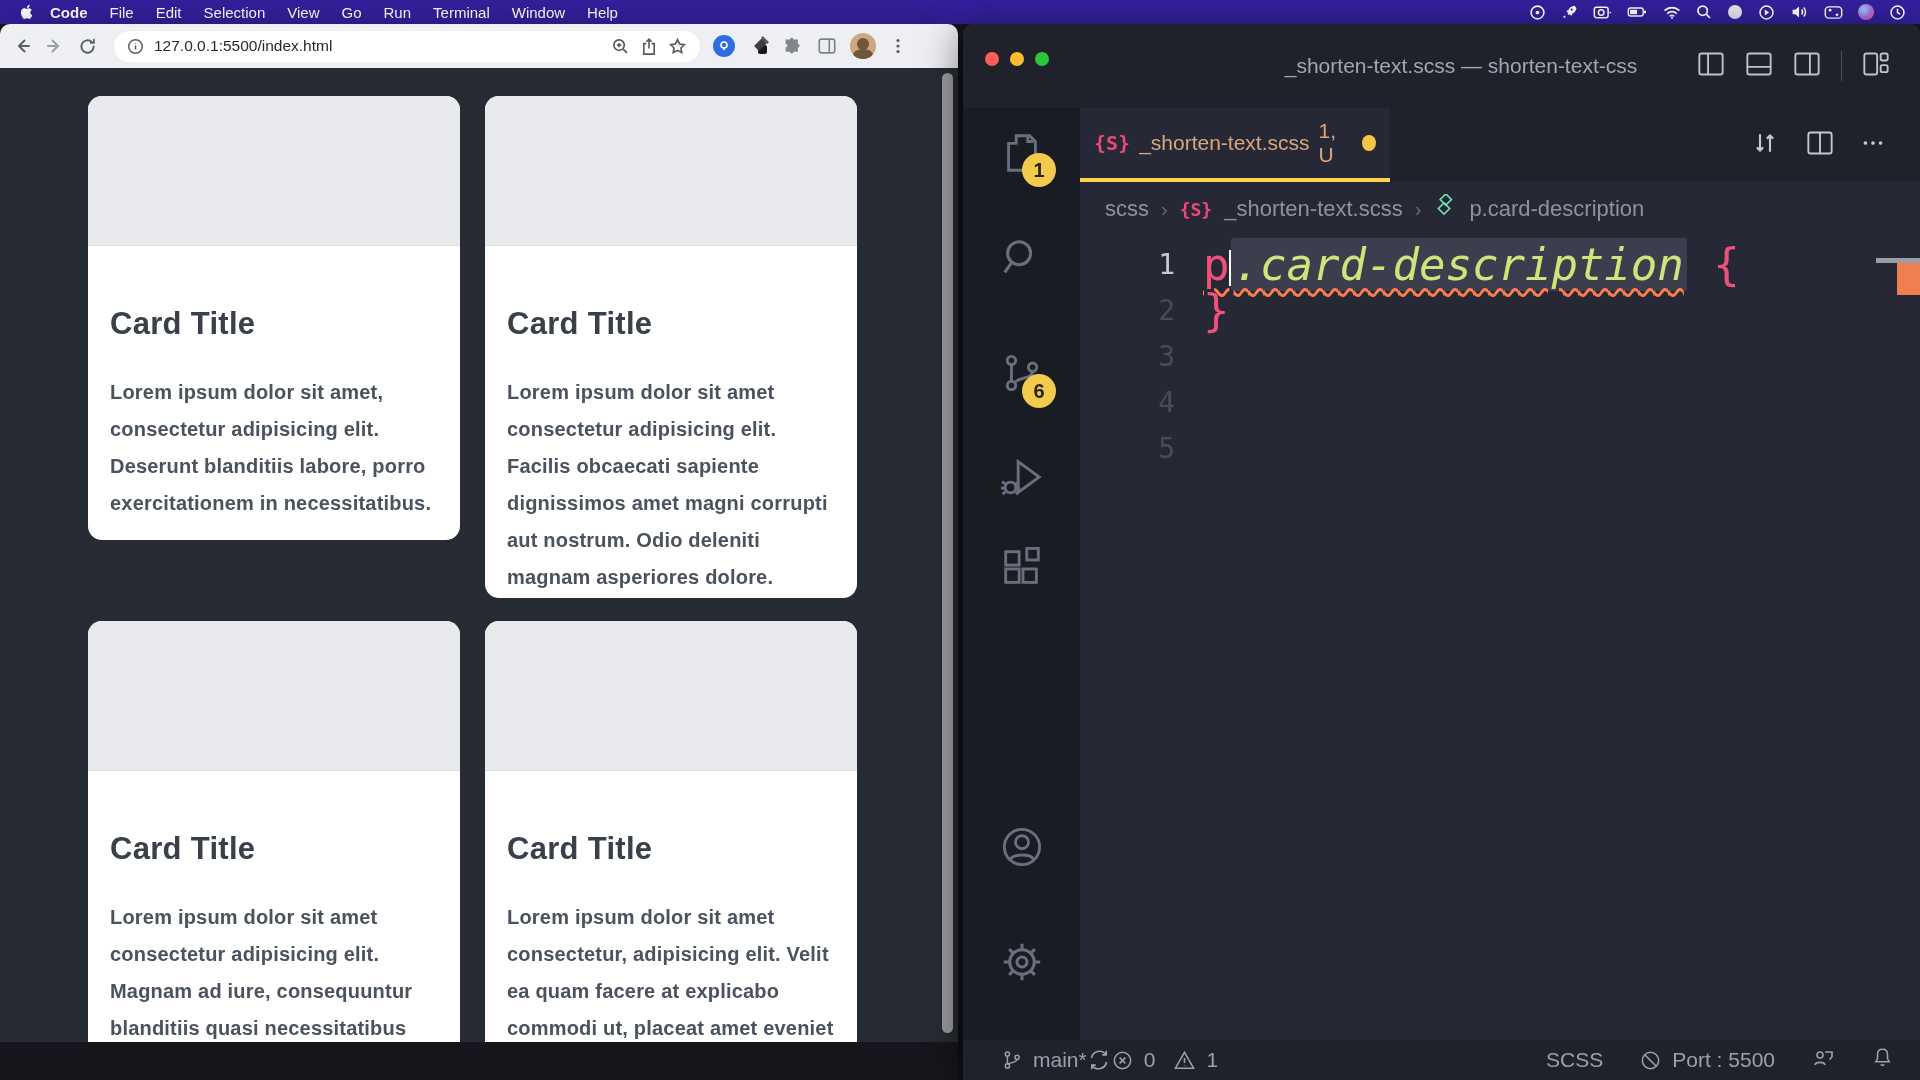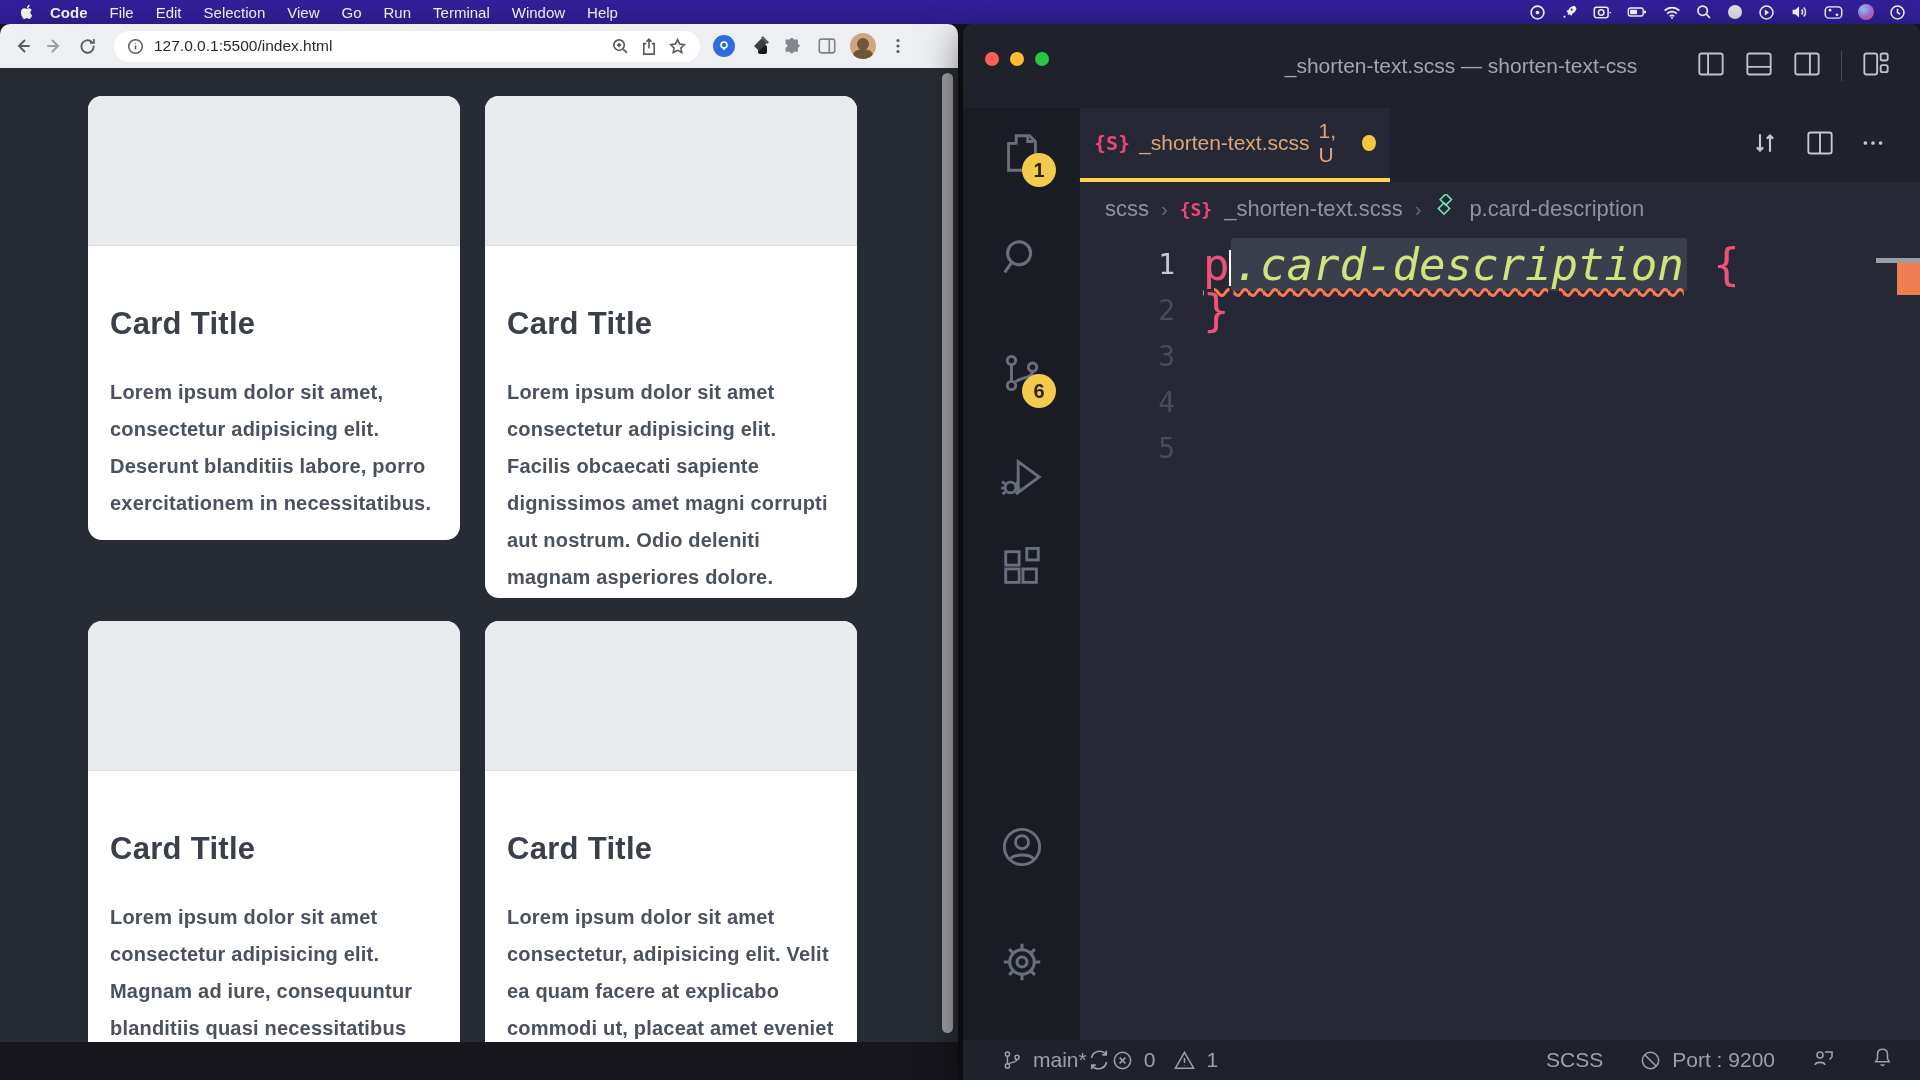--- a/index.html
+++ b/index.html
@@ -488,21 +488,21 @@
           <span>1</span>
         </span>
       </div>
       <div class="vs-right">
         <span>SCSS</span>
         <span class="vsg">
           <svg width="23" height="23" viewBox="0 0 24 24" fill="none" stroke="currentColor" stroke-width="1.6">
               <circle cx="12" cy="12" r="8.5"></circle>
               <path d="M6 6l12 12"></path>
             </svg>
-          <span>Port : 9200</span>
+          <span>Port : 5500</span>
         </span>
         <span><svg width="24" height="24" viewBox="0 0 24 24" fill="none" stroke="currentColor" stroke-width="1.6">
               <circle cx="9" cy="9" r="3"></circle>
               <path d="M4 19c.8-3.5 9.2-3.5 10 0"></path>
               <path d="M14 6h7v5"></path>
               <path d="M18.5 13.5L21 11"></path>
             </svg></span>
         <span><svg width="23" height="23" viewBox="0 0 24 24" fill="none" stroke="currentColor" stroke-width="1.6">
               <path d="M12 3.5c-3.2 0-5.2 2.2-5.2 5.4v4.3L5 16.5h14l-1.8-3.3V8.9c0-3.2-2-5.4-5.2-5.4z"></path>
               <path d="M10.3 19a1.8 1.8 0 003.4 0"></path>

